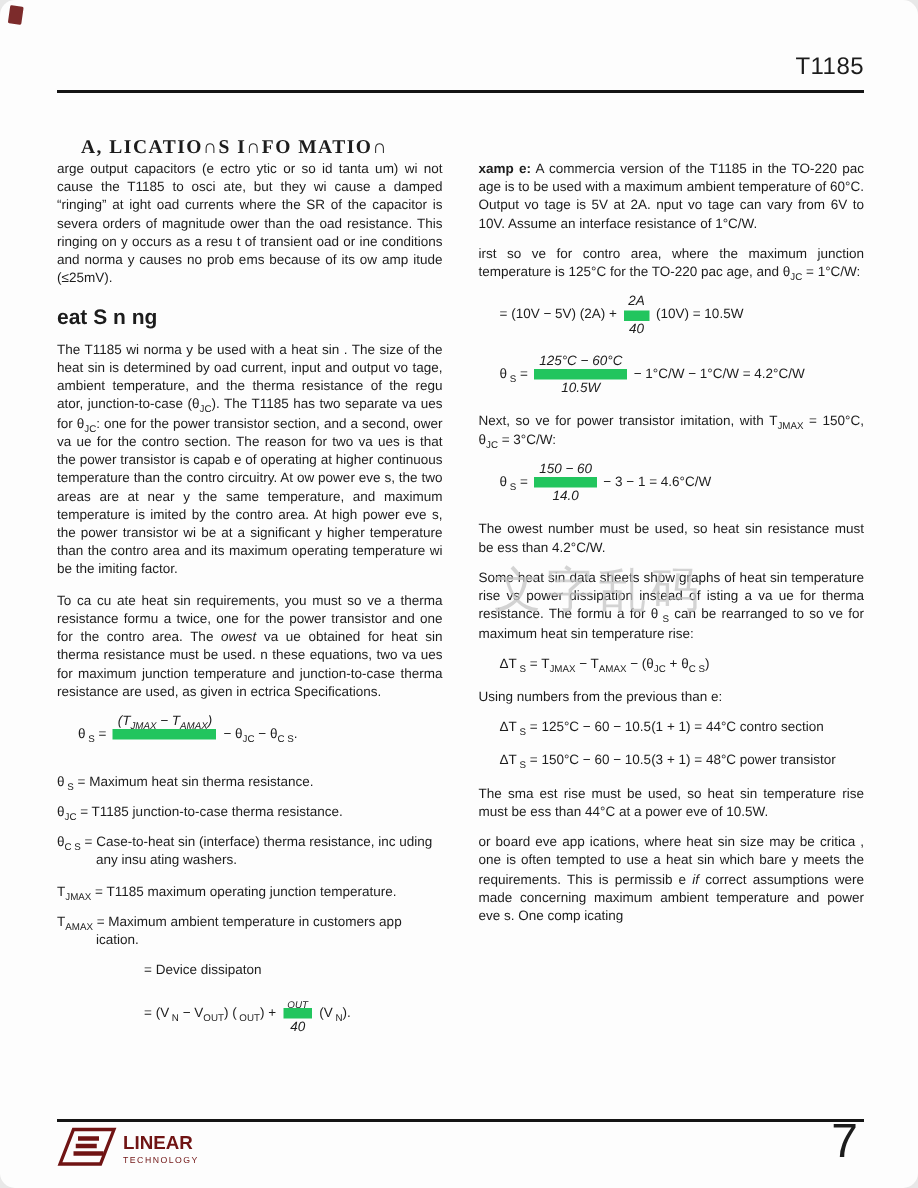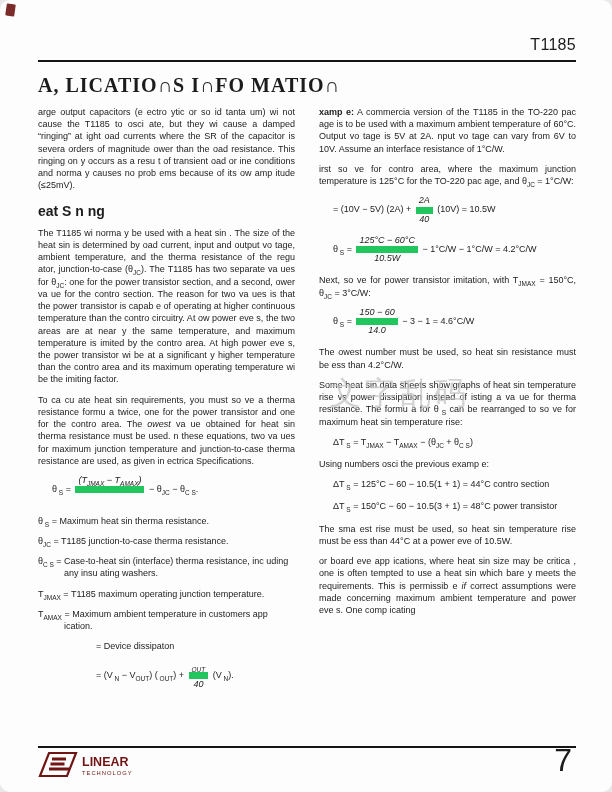--- a/index.html
+++ b/index.html
@@ -2,21 +2,21 @@
 <html><head>
 <meta charset="utf-8">
 <style>
   html,body{margin:0;padding:0;background:#e8e8e8;}
   .page{position:relative;width:612px;height:792px;background:#fdfdfd;overflow:hidden;
         font-family:"Liberation Sans",sans-serif;color:#1c1c1c;border-radius:10px;}
   .corner-mark{position:absolute;top:4px;left:6px;width:9px;height:12px;background:#6e1414;
         transform:rotate(8deg);border-radius:1px;opacity:.9;}
   .header-title{position:absolute;top:36px;right:36px;font-size:16px;letter-spacing:.3px;}
   .rule-top{position:absolute;top:60px;left:38px;width:538px;height:2px;background:#151515;}
-  .section-title{position:absolute;top:74px;left:38px;margin:0;font-size:20px;font-weight:bold;
+  .section-title{position:absolute;top:74px;left:38px;margin:16px;font-size:13px;font-weight:bold;
         letter-spacing:1px;font-family:"Liberation Serif",serif;}
   .watermark{position:absolute;top:372px;left:329px;font-size:32px;color:#c6c6c6;
         letter-spacing:3px;opacity:.75;z-index:3;pointer-events:none;}
   .columns{position:absolute;top:106px;left:38px;width:538px;display:flex;gap:24px;}
   .col{flex:1;min-width:0;font-size:9px;line-height:1.36;text-align:justify;}
   .col p{margin:0 0 8px;}
   .col h3{margin:10px 0 6px;font-size:14px;}
   .eq{margin:4px 0 10px 14px;text-align:left;}
   .frac{display:inline-block;vertical-align:middle;text-align:center;margin:0 2px;line-height:1.25;font-style:italic;}
   .frac .num{display:block;padding:0 3px;}
@@ -64,21 +64,21 @@
     <section class="col">
       <p><b>xamp e:</b> A commercia version of the T1185 in the TO-220 pac age is to be used with a maximum ambient temperature of 60°C. Output vo tage is 5V at 2A. nput vo tage can vary from 6V to 10V. Assume an interface resistance of 1°C/W.</p>
       <p>irst so ve for contro area, where the maximum junction temperature is 125°C for the TO-220 pac age, and θ<sub>JC</sub> = 1°C/W:</p>
       <div class="eq">= (10V − 5V) (2A) + <span class="frac"><span class="num">2A</span><span class="den">40</span></span> (10V) = 10.5W</div>
       <div class="eq">θ<sub> S</sub> = <span class="frac"><span class="num">125°C − 60°C</span><span class="den">10.5W</span></span> − 1°C/W − 1°C/W = 4.2°C/W</div>
       <p>Next, so ve for power transistor imitation, with T<sub>JMAX</sub> = 150°C, θ<sub>JC</sub> = 3°C/W:</p>
       <div class="eq">θ<sub> S</sub> = <span class="frac"><span class="num">150 − 60</span><span class="den">14.0</span></span> − 3 − 1 = 4.6°C/W</div>
       <p>The owest number must be used, so heat sin resistance must be ess than 4.2°C/W.</p>
       <p>Some heat sin data sheets show graphs of heat sin temperature rise vs power dissipation instead of isting a va ue for therma resistance. The formu a for θ<sub> S</sub> can be rearranged to so ve for maximum heat sin temperature rise:</p>
       <div class="eq">ΔT<sub> S</sub> = T<sub>JMAX</sub> − T<sub>AMAX</sub> − (θ<sub>JC</sub> + θ<sub>C S</sub>)</div>
-      <p>Using numbers osci the previous examp e:</p>
+      <p>Using numbers from the previous than e:</p>
       <div class="eq">ΔT<sub> S</sub> = 125°C − 60 − 10.5(1 + 1) = 44°C contro section</div>
       <div class="eq">ΔT<sub> S</sub> = 150°C − 60 − 10.5(3 + 1) = 48°C power transistor</div>
       <p>The sma est rise must be used, so heat sin temperature rise must be ess than 44°C at a power eve of 10.5W.</p>
       <p>or board eve app ications, where heat sin size may be critica , one is often tempted to use a heat sin which bare y meets the requirements. This is permissib e <i>if</i> correct assumptions were made concerning maximum ambient temperature and power eve s. One comp icating</p>
     </section>
 
   </main>
 
   <div class="rule-bottom"></div>
 

